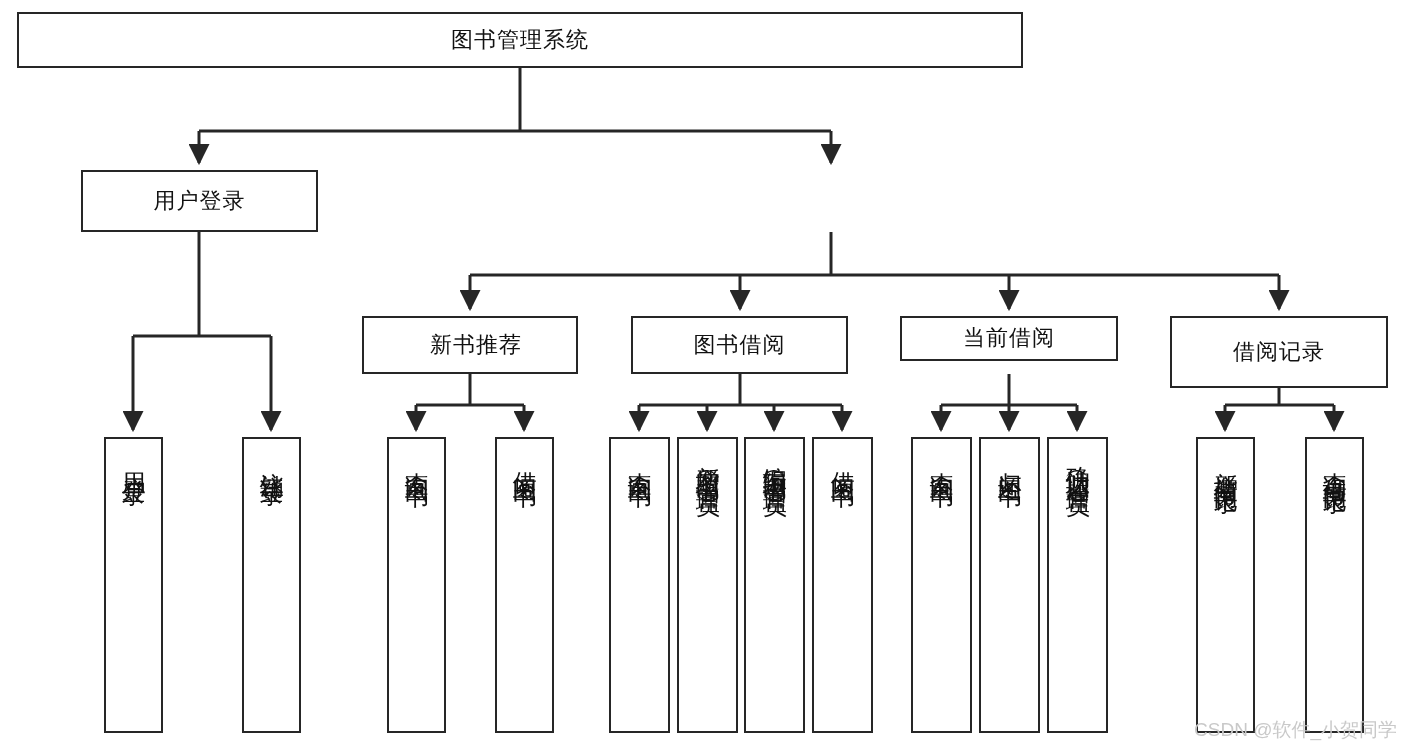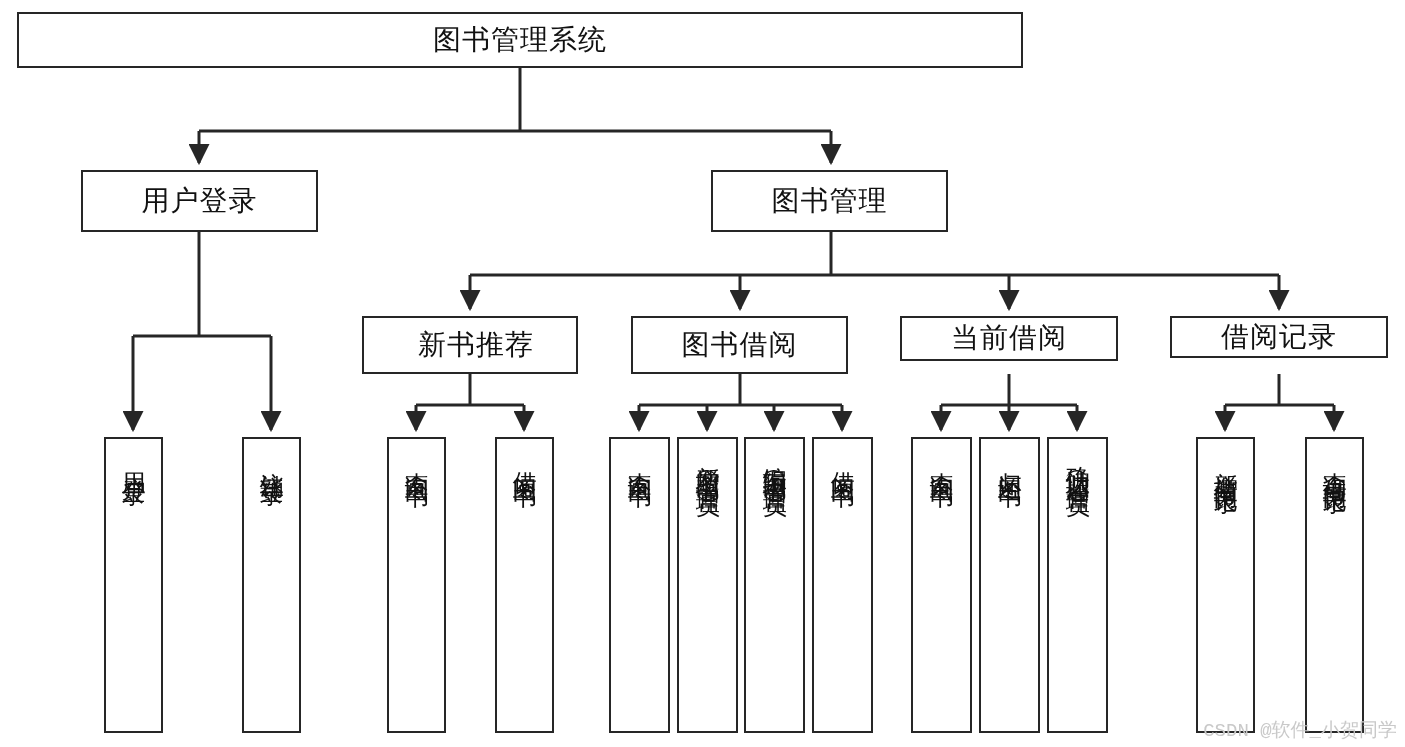--- a/index.html
+++ b/index.html
@@ -17,21 +17,21 @@
     box-sizing:border-box;
     background:#ffffff;
     border:2px solid #262626;
     display:flex;
     align-items:center;
     justify-content:center;
     color:#111111;
     z-index:3;
   }
   .node.h{
-    font-size:28px;
+    font-size:22px;
     letter-spacing:1px;
     line-height:1.1;
   }
   .node.v{
     writing-mode:vertical-rl;
     text-orientation:upright;
     font-size:24px;
     letter-spacing:4px;
     line-height:1.1;
     padding-top:14px;
@@ -40,21 +40,21 @@
   }
   .node.v.topheavy{padding-top:8px;}
   .watermark{
     position:absolute;
     right:8px;
     bottom:4px;
     font-size:19px;
     color:#c9c9c9;
     white-space:nowrap;
     z-index:6;
-    font-family:Liberation Mono, monospace;
+    font-family:Liberation Sans, sans-serif;
   }
 </style>
 </head>
 <body>
 
 <div id="canvas">
 
   <svg class="svg-layer" viewBox="0 0 1405 747" xmlns="http://www.w3.org/2000/svg">
     <defs>
       <marker id="arrow" viewBox="0 0 10 10" refX="9" refY="5" markerWidth="7" markerHeight="7" orient="auto-start-reverse">
@@ -108,34 +108,31 @@
     </g>
   </svg>
 
   <div class="node h" style="left:17px;top:12px;width:1006px;height:56px;">
     <span>图书管理系统</span>
   </div>
 
   <div class="node h" style="left:81px;top:170px;width:237px;height:62px;">
     <span>用户登录</span>
   </div>
-  <div class="node h" style="left:711px;top:170px;width:237px;height:62px;">
-    <span>图书管理</span>
-  </div>
 
   <div class="node h" style="left:362px;top:316px;width:216px;height:58px;padding-left:12px;">
     <span>新书推荐</span>
   </div>
   <div class="node h" style="left:631px;top:316px;width:217px;height:58px;align-items:center;">
     <span>图书借阅</span>
   </div>
   <div class="node h" style="left:900px;top:316px;width:218px;height:45px;text-align:center;">
     <span>当前借阅</span>
   </div>
-  <div class="node h" style="left:1170px;top:316px;width:218px;height:42px;">
+  <div class="node h" style="left:1170px;top:316px;width:218px;height:72px;">
     <span>借阅记录</span>
   </div>
 
   <div class="node v" style="left:104px;top:437px;width:59px;height:296px;">
     <span>用户登录</span>
   </div>
   <div class="node v" style="left:242px;top:437px;width:59px;height:296px;">
     <span>注销登录</span>
   </div>
 

